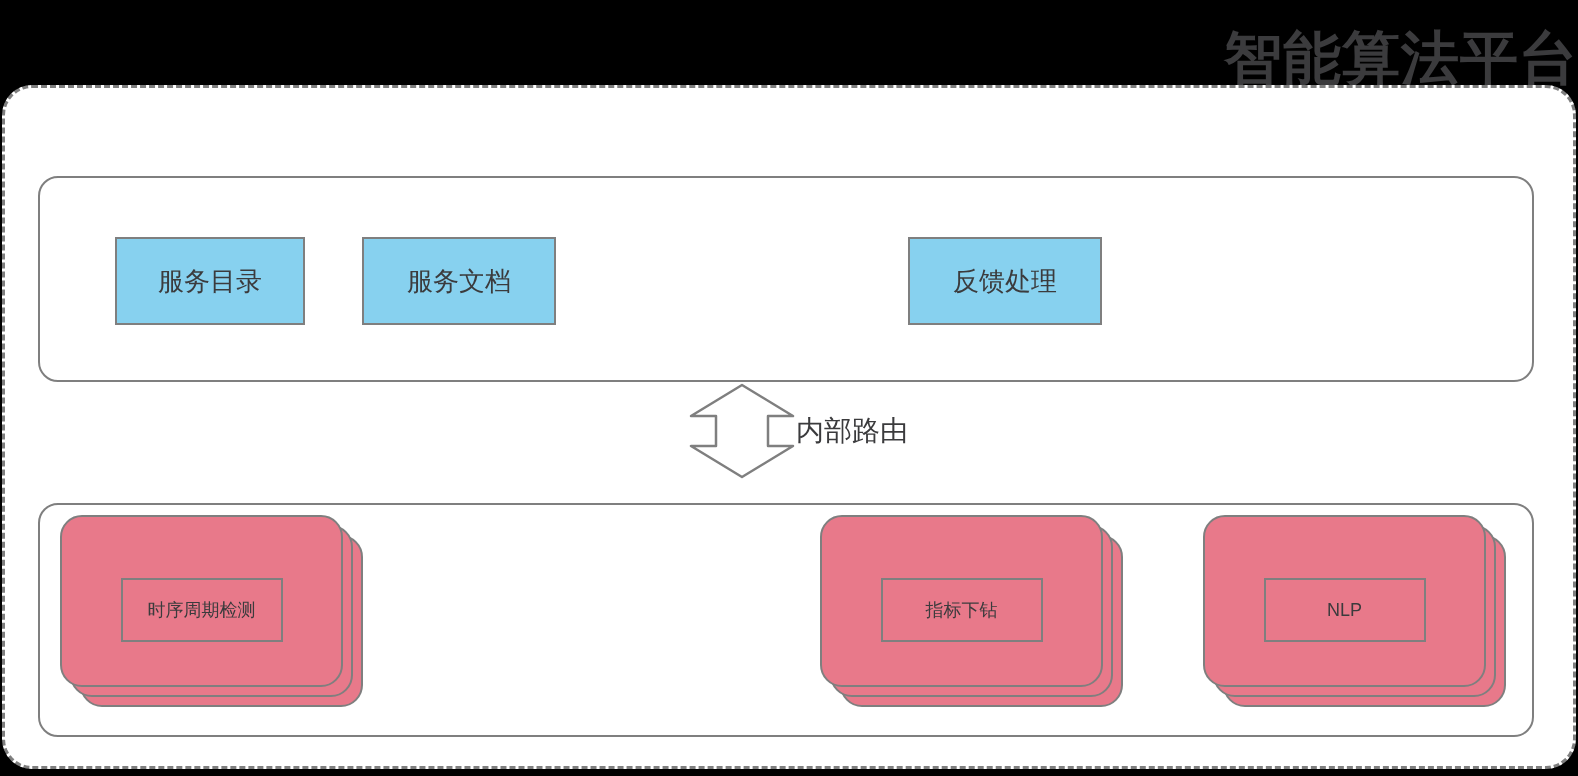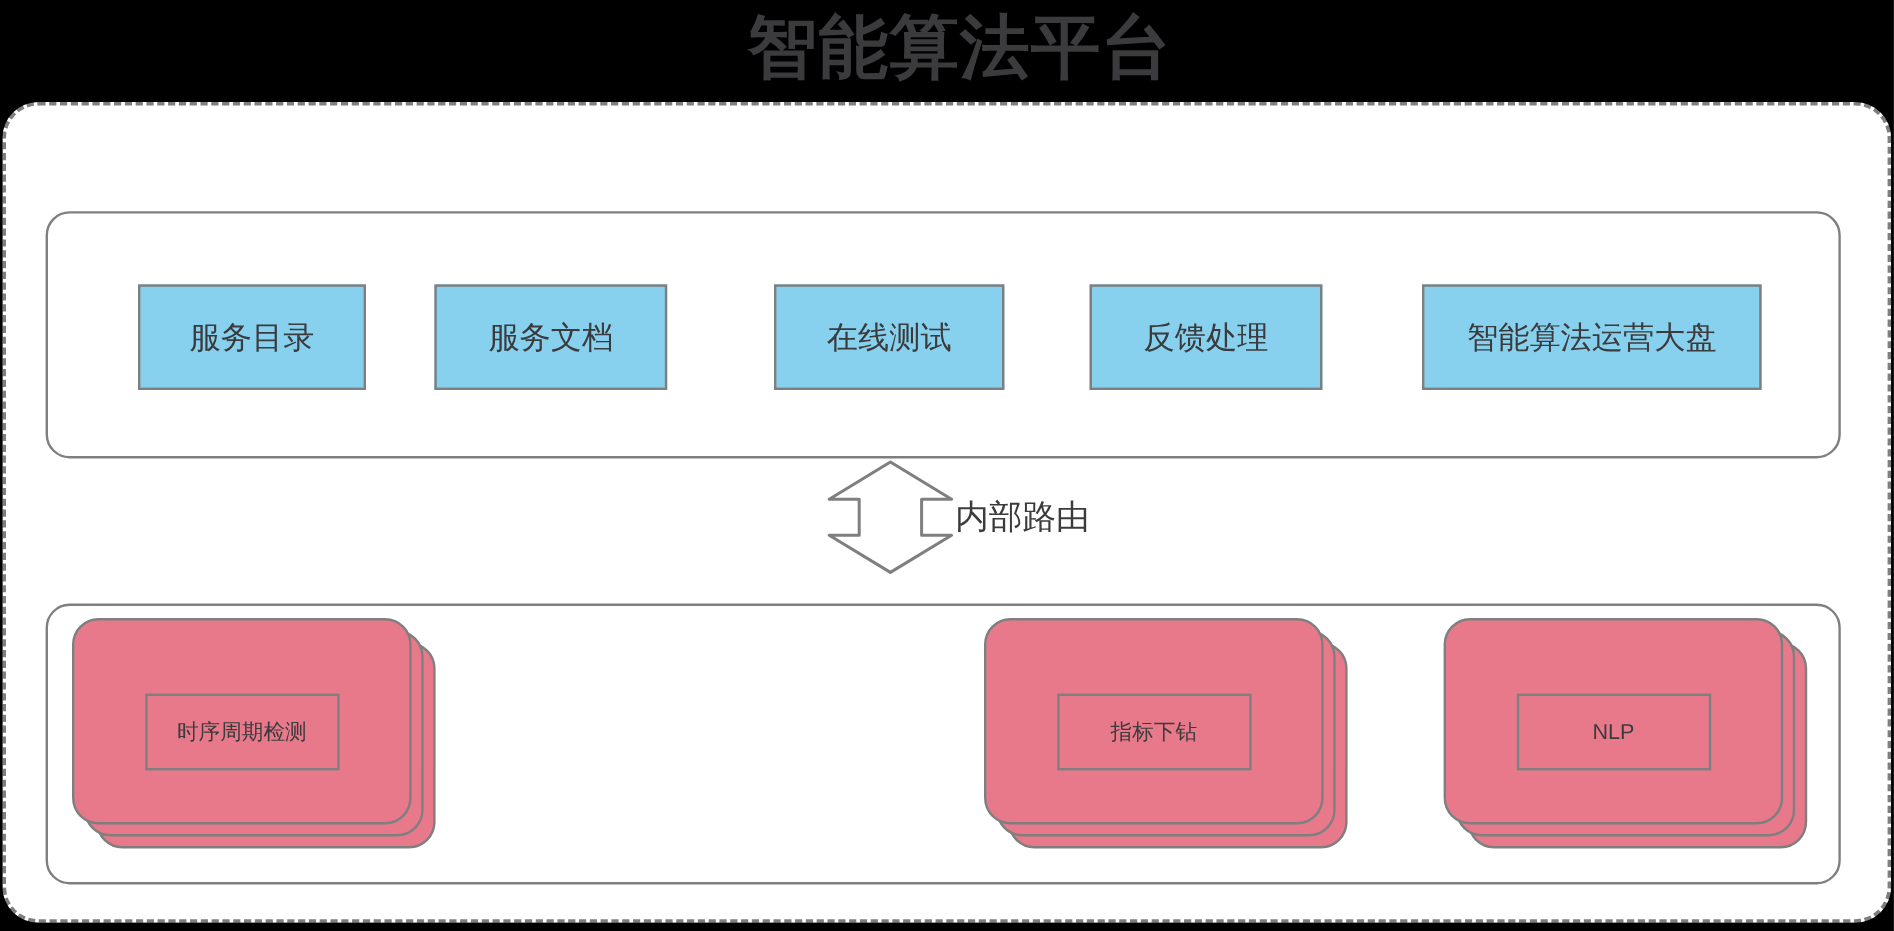--- a/index.html
+++ b/index.html
@@ -2,22 +2,22 @@
 <html style="--blue: #87D1EF; --pink: #E8798A; --border-gray: #7F7F7F; --text-dark: #3B3B3D; --panel-bg: #FFFFFF;"><head>
 <meta charset="utf-8">
 <style>
   * { margin:0; padding:0; box-sizing:border-box; }
   html,body { background:#000; }
   body { font-family:"Liberation Sans","DejaVu Sans",sans-serif; }
   .canvas {
     position:relative; width:1578px; height:776px; background:#000; overflow:hidden;
   }
   .title {
-    position:absolute; left:0; right:0; top:0; height:80px;
-    text-align:center; text-indent:22px;
+    position:absolute; left:0; right:0; top:18px; height:80px;
+    text-align:right; text-indent:22px;
     font-size:58px; font-weight:bold; color:var(--text-dark,#3b3b3d);
     line-height:80px; letter-spacing:1px;
   }
   .outer {
     position:absolute; left:2px; top:85px; width:1574px; height:684px;
     background:#ffffff; border:3px dashed var(--border-gray,#7f7f7f); border-radius:30px;
   }
   .panel {
     position:absolute; background:#ffffff;
     border:2px solid var(--border-gray,#7f7f7f); border-radius:20px;
@@ -66,23 +66,21 @@
 
 <div class="canvas">
 
   <div class="title">智能算法平台</div>
 
   <div class="outer">
 
     <div class="panel top-panel">
       <div class="bluebox b1">服务目录</div>
       <div class="bluebox b2">服务文档</div>
-      <div class="bluebox b3">在线测试</div>
       <div class="bluebox b4">反馈处理</div>
-      <div class="bluebox b5">智能算法运营大盘</div>
     </div>
 
     <svg class="arrow-wrap" viewBox="0 0 108 96" width="108" height="96" xmlns="http://www.w3.org/2000/svg">
       <polygon points="54,2 105,33 80,33 80,63 105,63 54,94 3,63 28,63 28,33 3,33" fill="#ffffff" stroke="#7f7f7f" stroke-width="2.5" stroke-linejoin="round"></polygon>
     </svg>
     <div class="arrow-label">内部路由</div>
 
     <div class="panel bottom-panel">
 
       <div class="stack s1">

